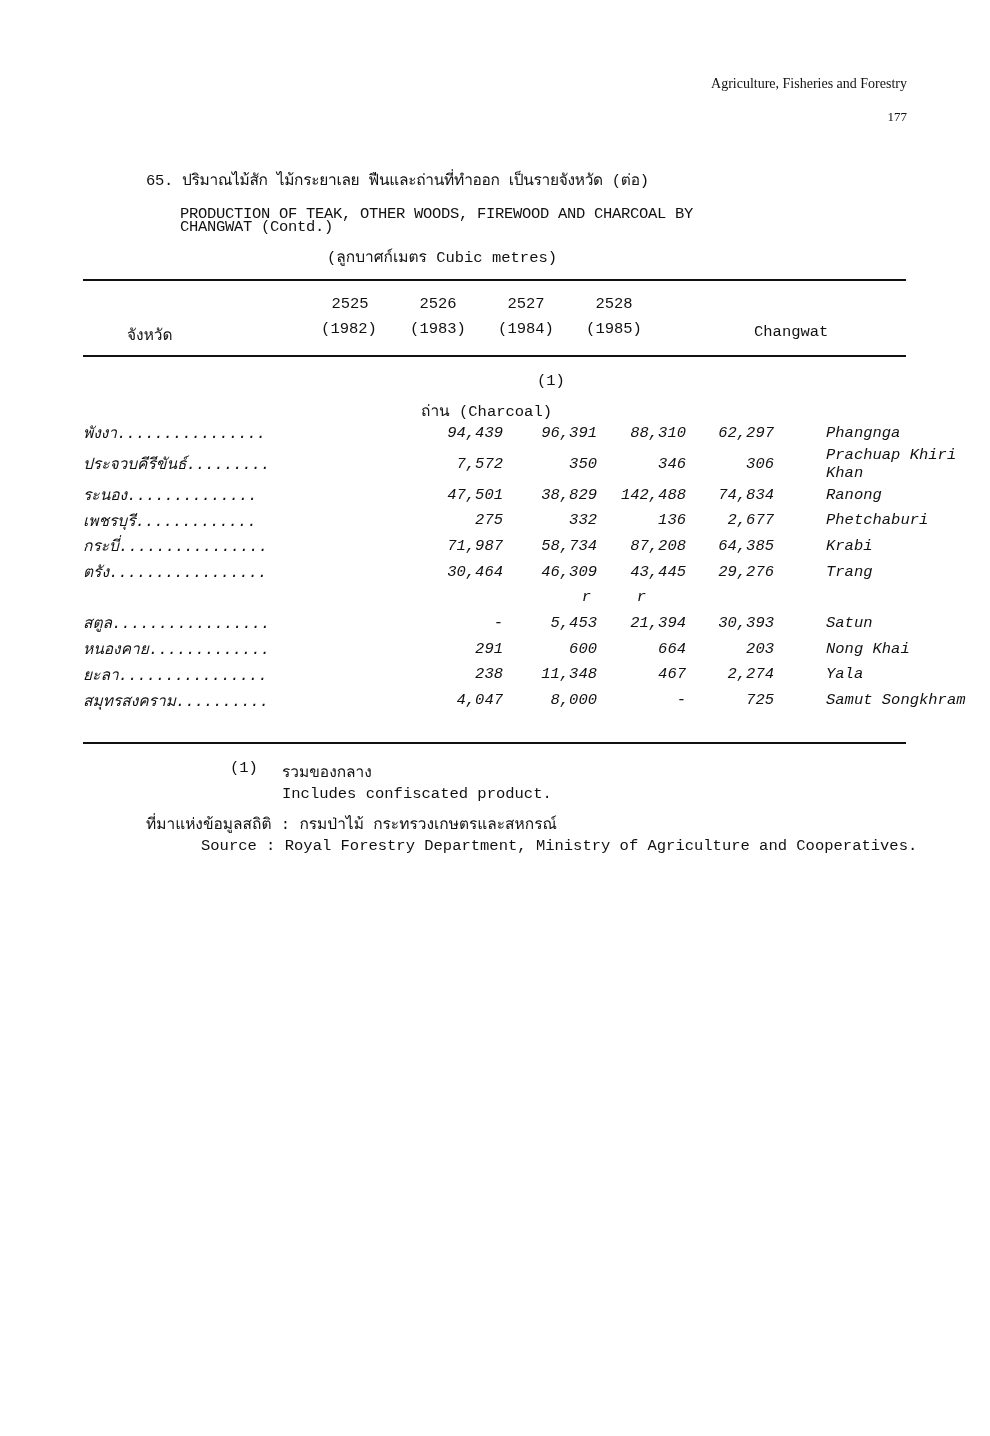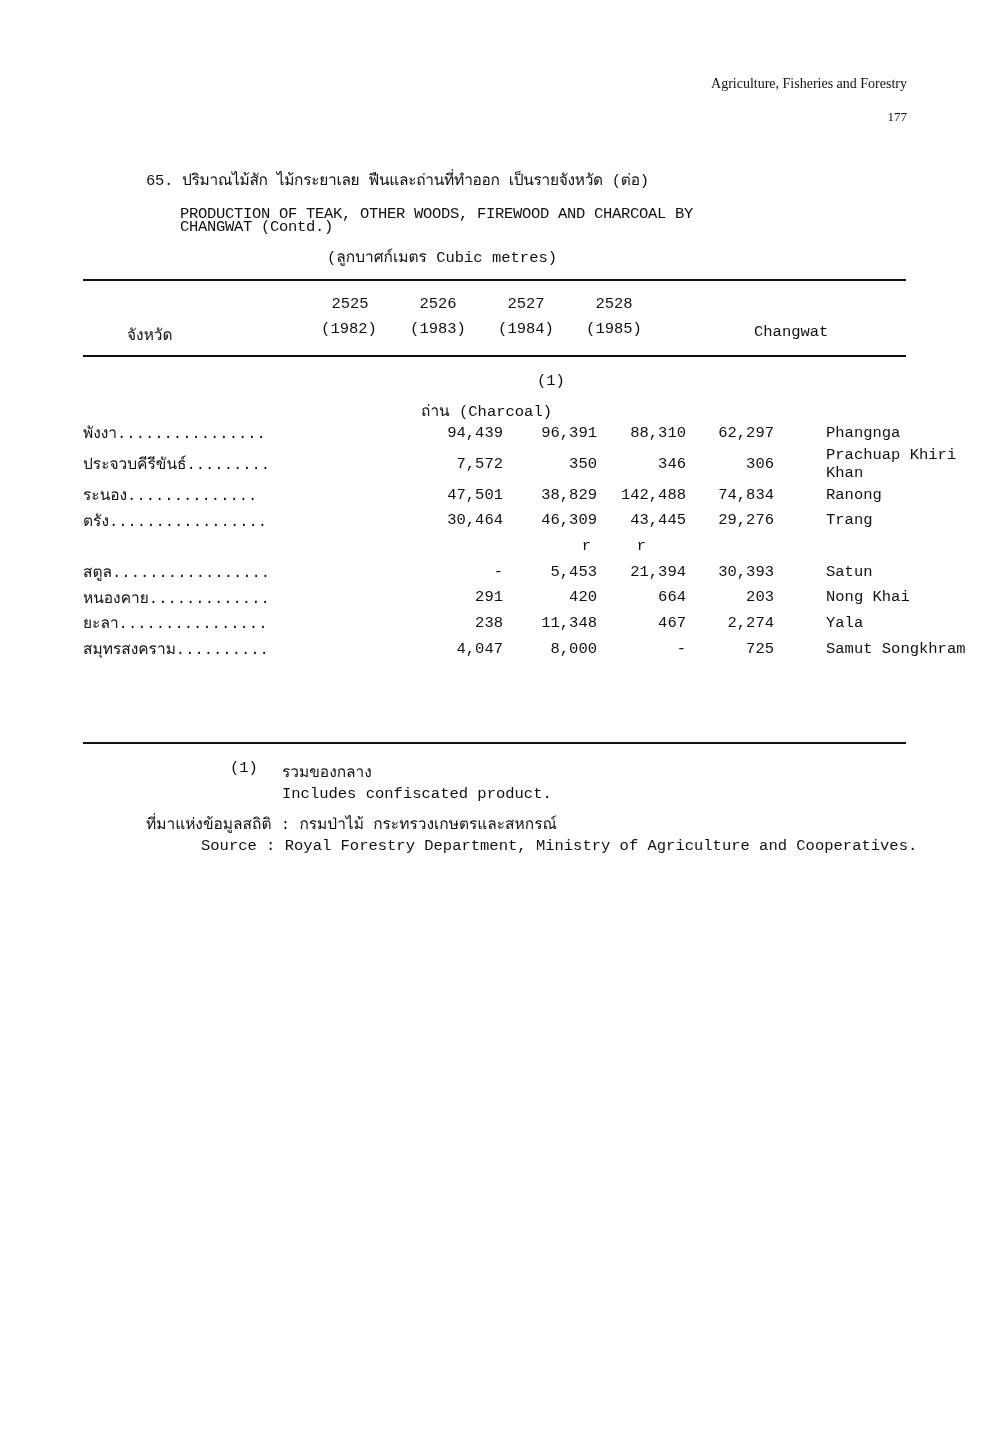--- a/index.html
+++ b/index.html
@@ -18,21 +18,21 @@
   #unit { left:327px; top:244px; font-size:15.5px; }
 
   .rule { position:absolute; left:83px; width:823px; background:#111; }
   #rule-top { top:279px; height:2px; }
   #rule-head { top:355px; height:2px; }
   #rule-bottom { top:742px; height:2px; }
 
   .hdr { font-size:15.5px; position:absolute; }
   .yr { width:70px; text-align:center; }
 
-  table#data-table { position:absolute; left:83px; top:420px; border-collapse:collapse; font-size:15.5px; }
+  table#data-table { position:absolute; left:83px; top:420px; border-collapse:collapse; font-size:15.5px;font-style:italic; }
   table#data-table td { padding:0; height:25.7px; vertical-align:middle; }
   td.name-th { width:200px; }
   td.num { text-align:right; }
   td.c1 { width:220px;margin-top:20px; } 
   td.c2 { width:88px; }
   td.c3 { width:89px; }
   td.c4 { width:88px; }
   td.name-en { padding-left:52px !important; }
   tr.flag td { height:26px; }
 
@@ -90,20 +90,36 @@
     </tr>
     <tr>
       <td class="name-th">ระนอง..............</td>
       <td class="num c1">47,501</td>
       <td class="num c2">38,829</td>
       <td class="num c3">142,488</td>
       <td class="num c4">74,834</td>
       <td class="name-en">Ranong</td>
     </tr>
     <tr>
+      <td class="name-th">เพชรบุรี.............</td>
+      <td class="num c1">275</td>
+      <td class="num c2">332</td>
+      <td class="num c3">136</td>
+      <td class="num c4">2,677</td>
+      <td class="name-en">Phetchaburi</td>
+    </tr>
+    <tr>
+      <td class="name-th">กระบี่................</td>
+      <td class="num c1">71,987</td>
+      <td class="num c2">58,734</td>
+      <td class="num c3">87,208</td>
+      <td class="num c4">64,385</td>
+      <td class="name-en">Krabi</td>
+    </tr>
+    <tr>
       <td class="name-th">ตรัง.................</td>
       <td class="num c1">30,464</td>
       <td class="num c2">46,309</td>
       <td class="num c3">43,445</td>
       <td class="num c4">29,276</td>
       <td class="name-en">Trang</td>
     </tr>
     <tr class="flag">
       <td class="name-th"></td>
       <td class="num c1"></td>
@@ -116,21 +132,21 @@
       <td class="name-th">สตูล.................</td>
       <td class="num c1">-</td>
       <td class="num c2">5,453</td>
       <td class="num c3">21,394</td>
       <td class="num c4">30,393</td>
       <td class="name-en">Satun</td>
     </tr>
     <tr>
       <td class="name-th">หนองคาย.............</td>
       <td class="num c1">291</td>
-      <td class="num c2">420</td>
+      <td class="num c2">600</td>
       <td class="num c3">664</td>
       <td class="num c4">203</td>
       <td class="name-en">Nong Khai</td>
     </tr>
     <tr>
       <td class="name-th">ยะลา................</td>
       <td class="num c1">238</td>
       <td class="num c2">11,348</td>
       <td class="num c3">467</td>
       <td class="num c4">2,274</td>

